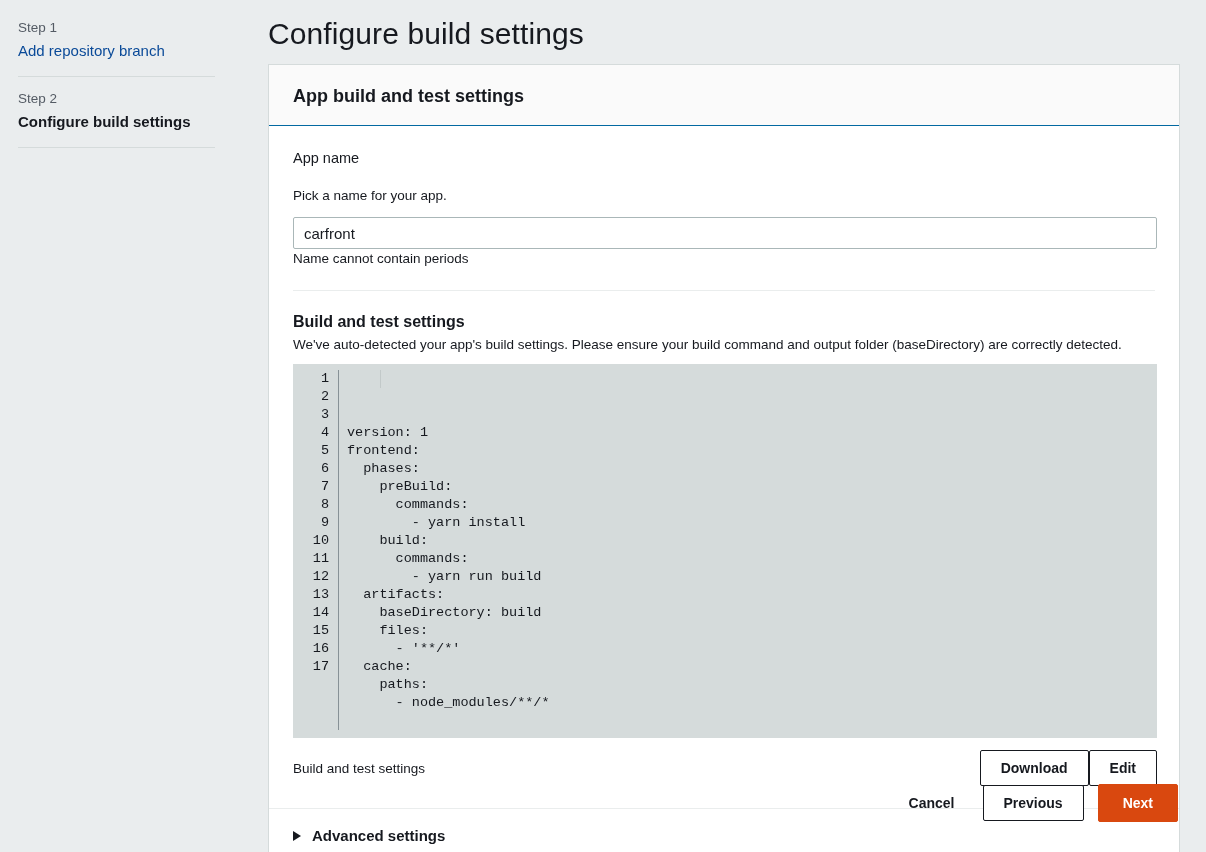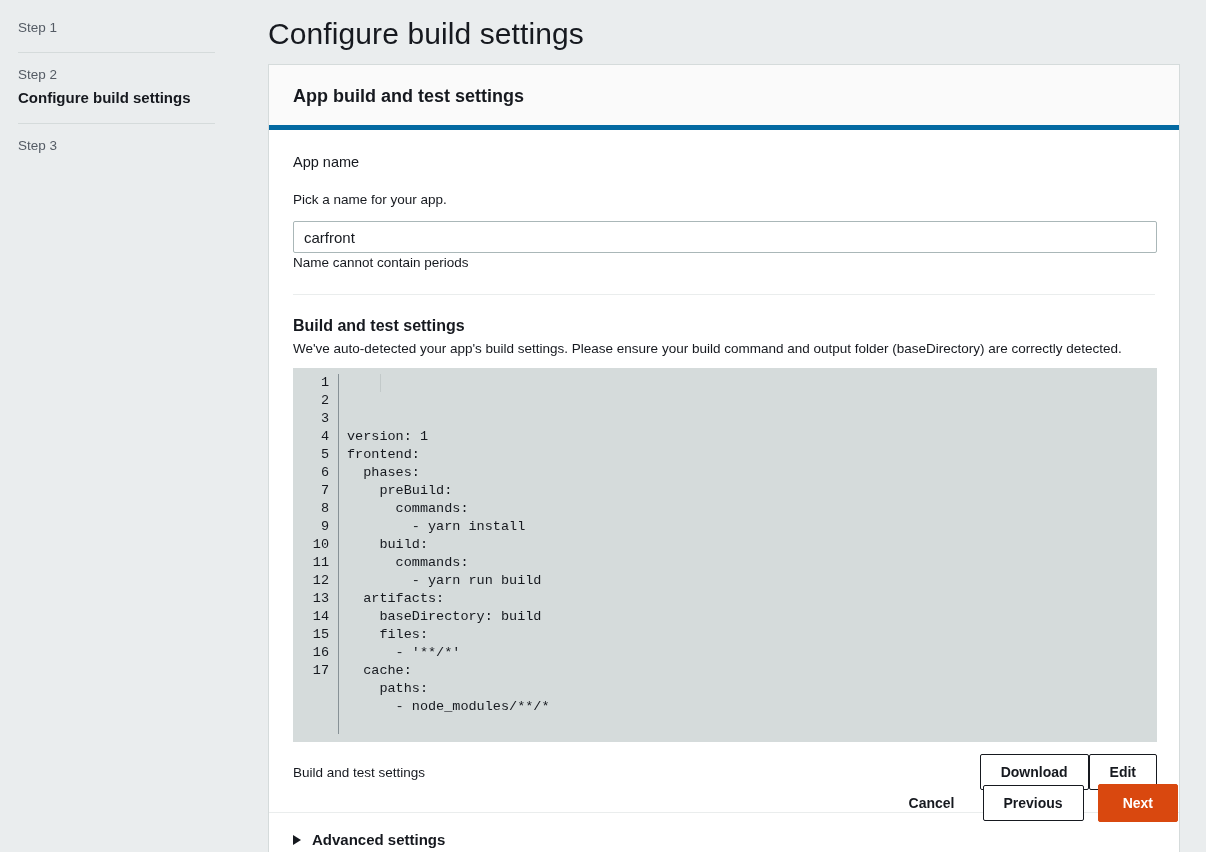--- a/index.html
+++ b/index.html
@@ -68,21 +68,21 @@
   .card {
     position: absolute;
     left: 16px;
     top: 64px;
     width: 912px;
     background: #ffffff;
     border: 1px solid #d5dbdb;
   }
   .card-header {
     background: #fafafa;
-    border-bottom: 5px solid #0369a1;
+    border-bottom: 1px solid #0369a1;
     padding: 20px 24px 18px 24px;
   }
   .card-header-title {
     font-size: 18px;
     font-weight: bold;
     color: #16191f;
     line-height: 22px;
   }
   .card-body { padding: 22px 24px 0 24px; }
 
@@ -253,33 +253,33 @@
 </style>
 </head>
 <body>
 
 <div class="page">
 
   <nav class="sidebar">
 
     <div class="step-block">
       <div class="step-label">Step 1</div>
+      <div class="step-title link">Add repository branch</div>
     </div>
 
     <div class="step-divider"></div>
 
     <div class="step-block">
       <div class="step-label">Step 2</div>
       <div class="step-title current">Configure build settings</div>
     </div>
 
     <div class="step-divider"></div>
 
     <div class="step-block">
-      <div class="step-label">Step 3</div>
     </div>
 
   </nav>
 
   <div class="main">
 
     <h1 class="page-title">Configure build settings</h1>
 
     <section class="card">
 

